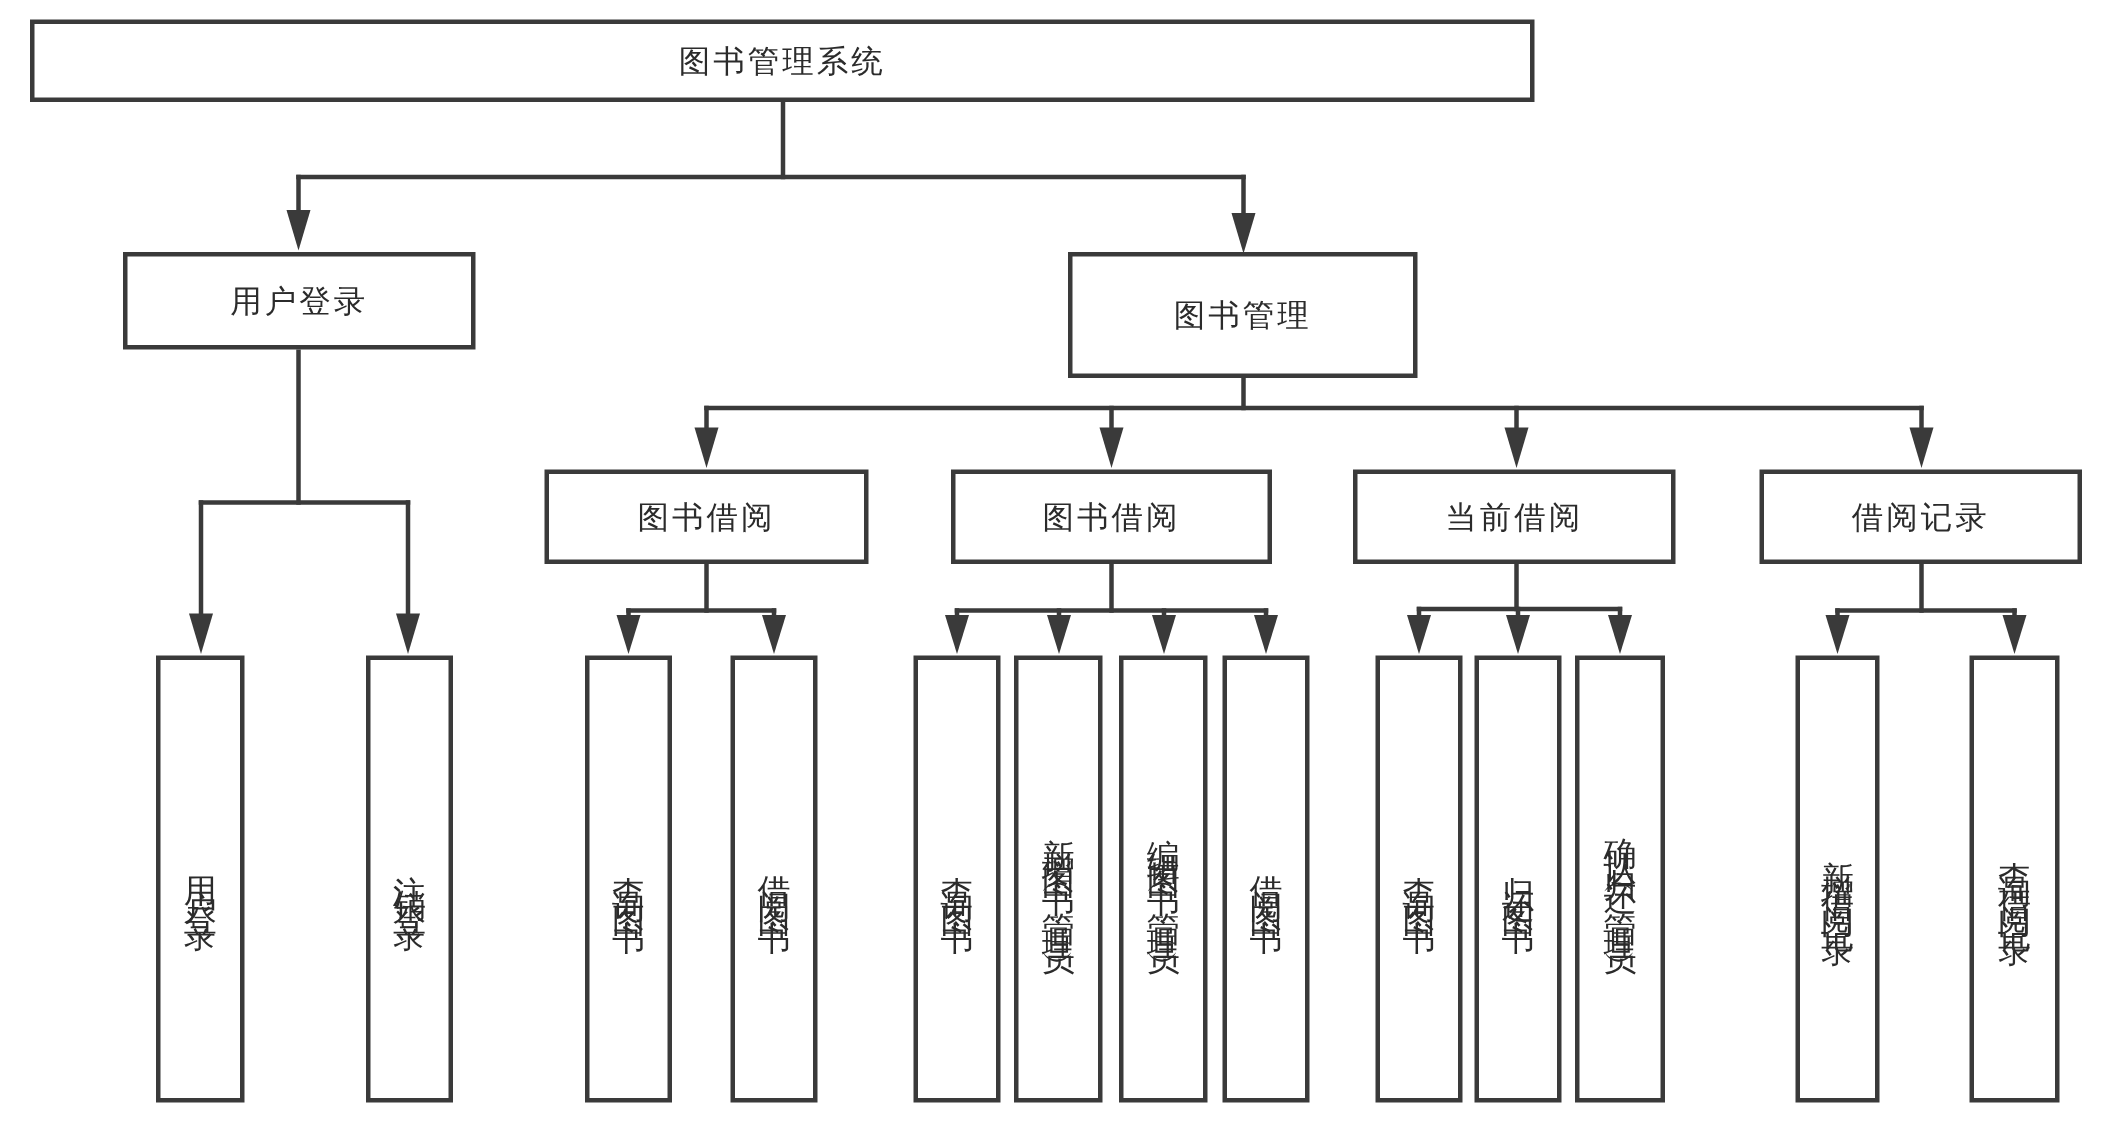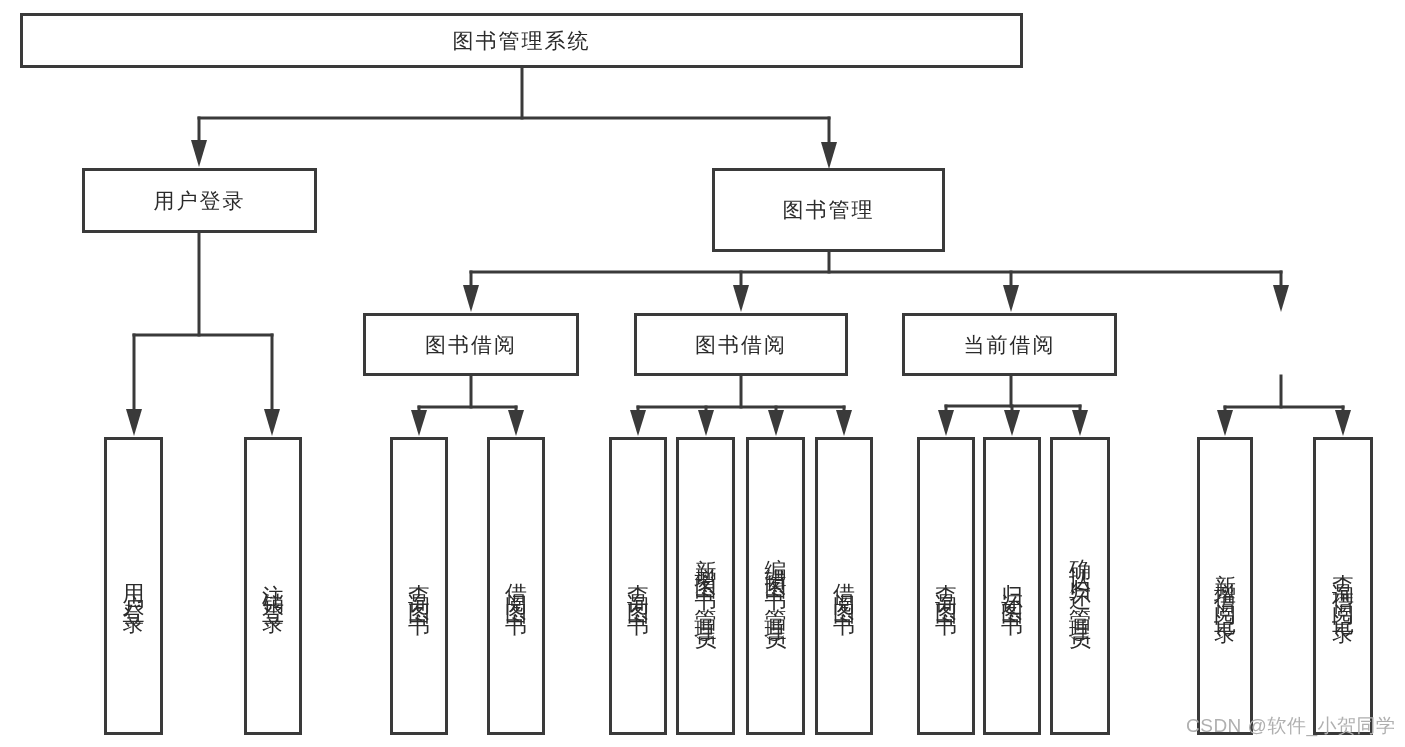--- a/index.html
+++ b/index.html
@@ -134,34 +134,34 @@
   </svg>
 
   <div class="hnode" style="left:20px; top:13px; width:1003px; height:55px;">图书管理系统</div>
 
   <div class="hnode" style="left:82px; top:168px; width:235px; height:65px;">用户登录</div>
   <div class="hnode" style="left:712px; top:168px; width:233px; height:84px;">图书管理</div>
 
   <div class="hnode" style="left:363px; top:313px; width:216px; height:63px;">图书借阅</div>
   <div class="hnode" style="left:902px; top:313px; width:215px; height:63px;">当前借阅</div>
   <div class="hnode" style="left:634px; top:313px; width:214px; height:63px;">图书借阅</div>
+  <div class="hnode" style="left:1173px; top:313px; width:215px; height:63px;">借阅记录</div>
 
   <div class="vnode" style="left:104px; top:437px; width:59px; height:298px;">用户登录</div>
   <div class="vnode" style="left:244px; top:437px; width:58px; height:298px;">注销登录</div>
 
   <div class="vnode" style="left:390px; top:437px; width:58px; height:298px;">查询图书</div>
   <div class="vnode" style="left:487px; top:437px; width:58px; height:298px;">借阅图书</div>
 
   <div class="vnode" style="left:609px; top:437px; width:58px; height:298px;">查询图书</div>
   <div class="vnode" style="left:676px; top:437px; width:59px; height:298px;">新增图书（管理员）</div>
   <div class="vnode" style="left:746px; top:437px; width:59px; height:298px;">编辑图书（管理员）</div>
   <div class="vnode" style="left:815px; top:437px; width:58px; height:298px;">借阅图书</div>
 
   <div class="vnode" style="left:917px; top:437px; width:58px; height:298px;">查询图书</div>
   <div class="vnode" style="left:983px; top:437px; width:58px; height:298px;">归还图书</div>
   <div class="vnode" style="left:1050px; top:437px; width:60px; height:298px;">确认归还（管理员）</div>
 
   <div class="vnode" style="left:1197px; top:437px; width:56px; height:298px;">新增借阅记录</div>
   <div class="vnode" style="left:1313px; top:437px; width:60px; height:298px;">查询借阅记录</div>
 
-  <div class="watermark">CSDN @软件_小贺同学</div>
 
 </div>
 
 </body></html>

